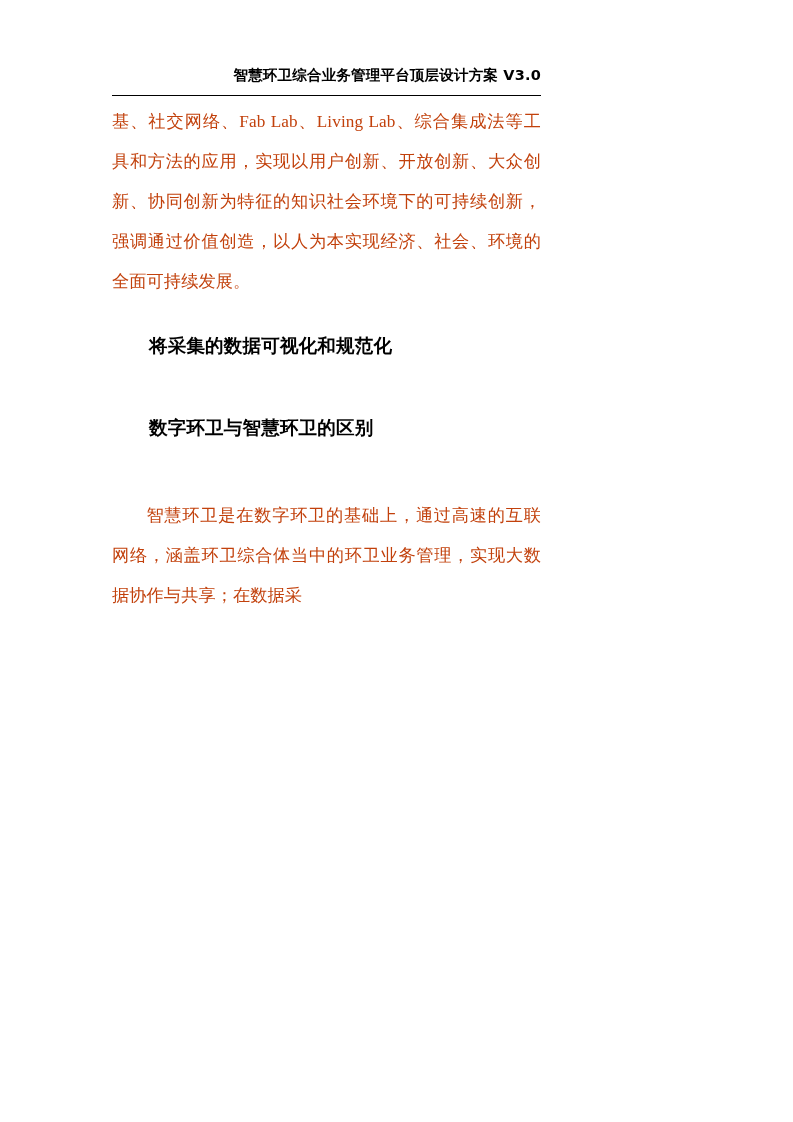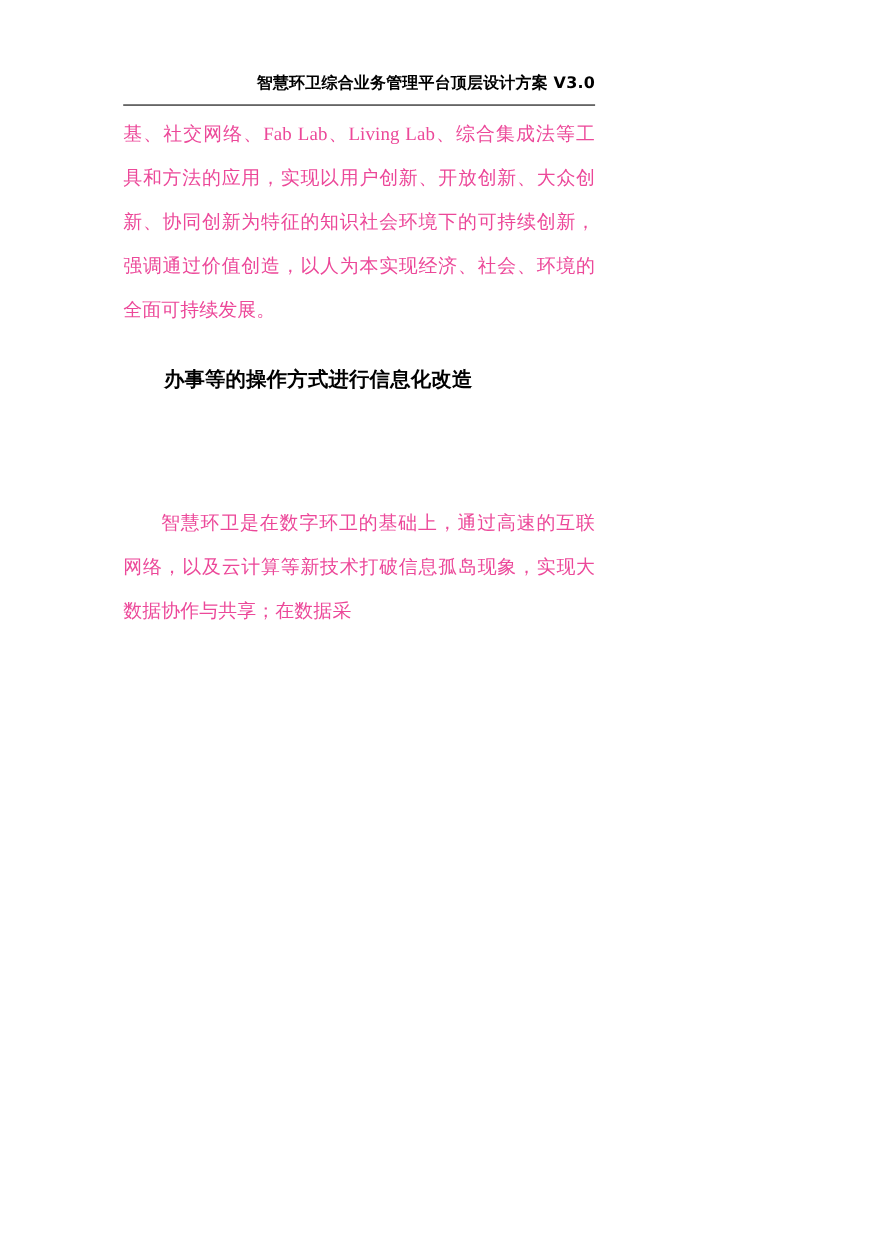--- a/index.html
+++ b/index.html
@@ -49,21 +49,21 @@
     top: 102px;
   }
   p.body-text {
     margin: 0 0 0 0;
     font-size: 17.2px;
     line-height: 40px;
     text-align: justify;
     text-justify: inter-ideograph;
     text-indent: 2em;
     letter-spacing: 0.1px;
-    color: #ec4899;
+    color: #c2410c;
   }
   p.body-text.no-indent {
     text-indent: 0;
   }
   h2.section-heading {
     margin: 0;
     font-family: "DejaVu Sans", "Liberation Sans", sans-serif;
     font-size: 18.5px;
     font-weight: bold;
     line-height: 40px;
@@ -84,30 +84,31 @@
     <span>智慧环卫综合业务管理平台顶层设计方案 V3.0</span>
   </div>
   <div class="header-rule"></div>
 
   <div class="content">
 
     <p class="body-text no-indent">基、社交网络、Fab Lab、Living Lab、综合集成法等工具和方法的应用，实现以用户创新、开放创新、大众创新、协同创新为特征的知识社会环境下的可持续创新，强调通过价值创造，以人为本实现经济、社会、环境的全面可持续发展。</p>
 
     <div class="spacer-md"></div>
 
-    <h2 class="section-heading">办事等的操作方式进行信息化改造</h2>
+    <h2 class="section-heading">将采集的数据可视化和规范化</h2>
 
     <div class="spacer-sm"></div>
 
 
     <div class="spacer-md"></div>
 
+    <h2 class="section-heading">数字环卫与智慧环卫的区别</h2>
 
     <div class="spacer-sm"></div>
 
 
     <div class="spacer-lg"></div>
 
-    <p class="body-text">智慧环卫是在数字环卫的基础上，通过高速的互联网络，以及云计算等新技术打破信息孤岛现象，实现大数据协作与共享；在数据采</p>
+    <p class="body-text">智慧环卫是在数字环卫的基础上，通过高速的互联网络，涵盖环卫综合体当中的环卫业务管理，实现大数据协作与共享；在数据采</p>
 
   </div>
 
 </div>
 
 </body></html>

